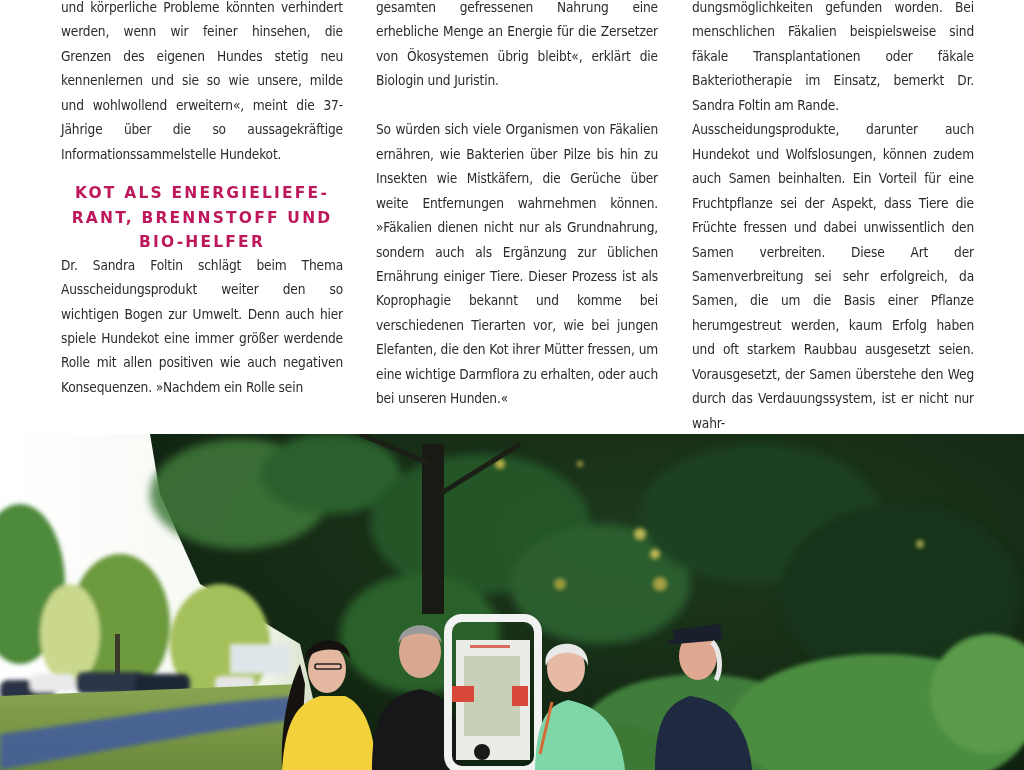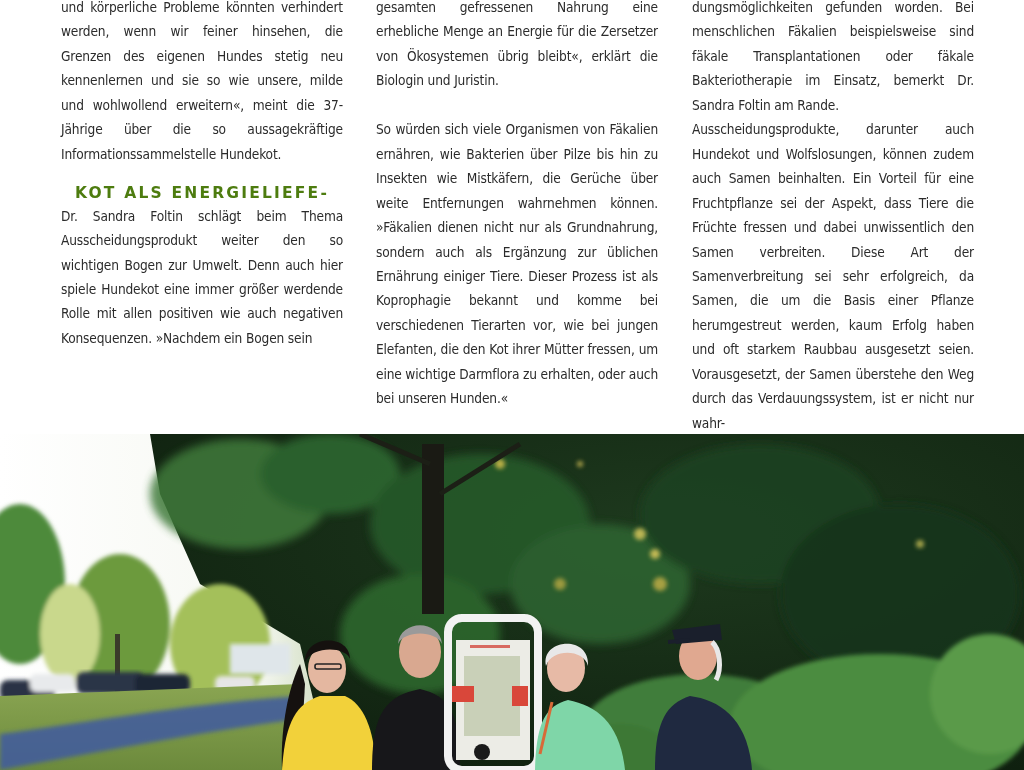--- a/index.html
+++ b/index.html
@@ -6,38 +6,40 @@
   body { width:1024px; height:770px; overflow:hidden; background:#ffffff; position:relative;
          font-family:"DejaVu Sans Condensed","DejaVu Sans","Liberation Sans",sans-serif; color:#2b2b2b; }
   .col { position:absolute; top:-5px; width:282px; font-size:13.6px; line-height:24.45px;
          text-align:justify; letter-spacing:-0.15px; }
   .col p { margin:0; }
   .col .gap { height:24.45px; }
   .c1 { left:61px; }
   .c2 { left:376px; }
   .c3 { left:692px; }
   .it { }
-  .heading { color:#4d7c0f; font-family:"DejaVu Sans","Liberation Sans",sans-serif; font-weight:bold;
+  .heading { color:#be185d; font-family:"DejaVu Sans","Liberation Sans",sans-serif; font-weight:bold;
              text-align:center; font-size:15.5px; letter-spacing:2.2px; line-height:24.5px;
              margin:15px 0 0 0; text-transform:uppercase; }
   .heading span { display:block; }
 
   
   .photo { position:absolute; left:0; top:434px; width:1024px; height:336px; overflow:hidden; }
   .photo svg { display:block; }
 </style>
 </head>
 <body>
 
 <div class="col c1">
   <p><span class="it">und körperliche Probleme könnten verhindert werden, wenn wir feiner hinsehen, die Grenzen des eigenen Hundes stetig neu kennenlernen und sie so wie unsere, milde und wohlwollend erweitern«,</span><span> meint die 37-Jährige über die so aussagekräftige Informationssammelstelle Hundekot.</span></p>
   <h2 class="heading">
     <span>Kot als Energieliefe-</span>
+    <span>rant, Brennstoff und</span>
+    <span>Bio-Helfer</span>
   </h2>
-  <p style="margin-top:-2px"><span>Dr. Sandra Foltin schlägt beim Thema Ausscheidungsprodukt weiter den so wichtigen Bogen zur Umwelt. Denn auch hier spiele Hundekot eine immer größer werdende Rolle mit allen positiven wie auch negativen Konsequenzen. </span><span class="it">»Nachdem ein Bogen sein</span></p>
+  <p style="margin-top:-2px"><span>Dr. Sandra Foltin schlägt beim Thema Ausscheidungsprodukt weiter den so wichtigen Bogen zur Umwelt. Denn auch hier spiele Hundekot eine immer größer werdende Rolle mit allen positiven wie auch negativen Konsequenzen. </span><span class="it">»Nachdem ein Rolle sein</span></p>
 </div>
 
 <div class="col c2">
   <p><span class="it">gesamten gefressenen Nahrung eine erhebliche Menge an Energie für die Zersetzer von Ökosystemen übrig bleibt«,</span><span> erklärt die Biologin und Juristin.</span></p>
   <div class="gap"></div>
   <p><span>So würden sich viele Organismen von Fäkalien ernähren, wie Bakterien über Pilze bis hin zu Insekten wie Mistkäfern, die Gerüche über weite Entfernungen wahrnehmen können. </span><span class="it">»Fäkalien dienen nicht nur als Grundnahrung, sondern auch als Ergänzung zur üblichen Ernährung einiger Tiere. Dieser Prozess ist als Koprophagie bekannt und komme bei verschiedenen Tierarten vor, wie bei jungen Elefanten, die den Kot ihrer Mütter fressen, um eine wichtige Darmflora zu erhalten, oder auch bei unseren Hunden.«</span></p>
 </div>
 
 <div class="col c3">
   <p>dungsmöglichkeiten gefunden worden. Bei menschlichen Fäkalien beispielsweise sind fäkale Transplantationen oder fäkale Bakteriotherapie im Einsatz, bemerkt Dr. Sandra Foltin am Rande.</p>

